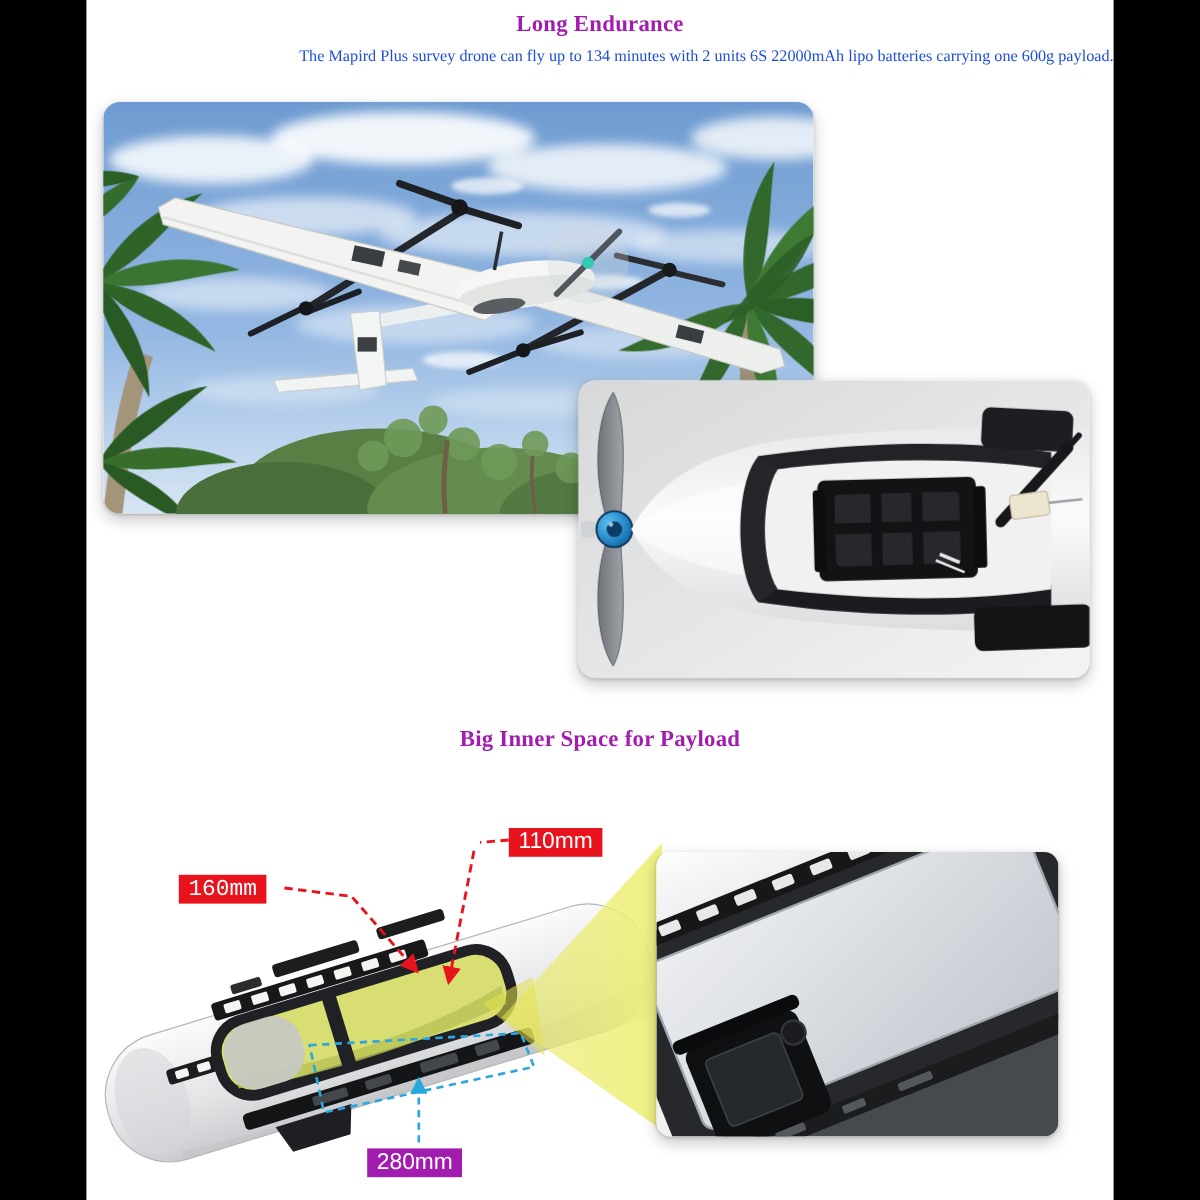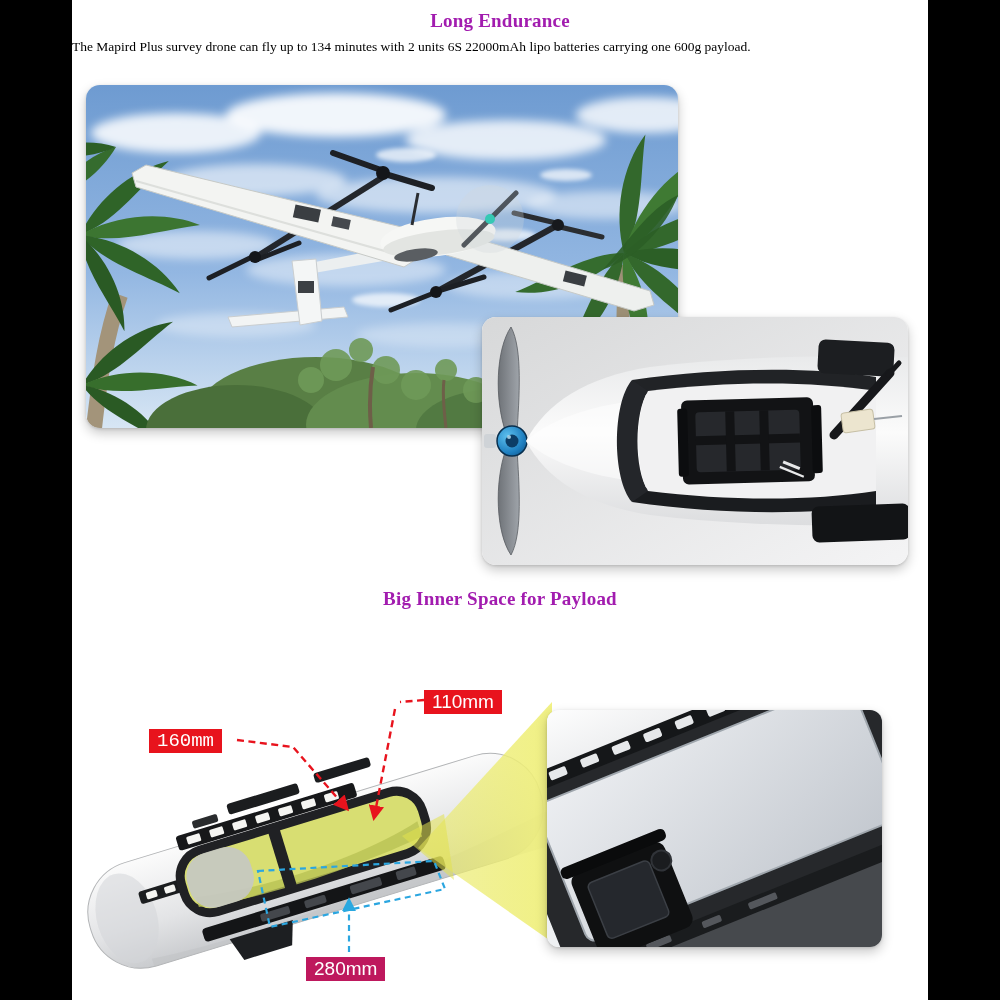--- a/index.html
+++ b/index.html
@@ -3,39 +3,39 @@
 <meta charset="utf-8">
 <style>
   html,body{margin:0;padding:0;background:#ffffff;}
   .canvas{position:relative;width:1000px;height:1000px;background:#ffffff;overflow:hidden;
           font-family:"Liberation Serif",serif;}
   .bar{position:absolute;top:0;width:72px;height:1000px;background:#000;z-index:20;}
   .bar.left{left:0;} .bar.right{right:0;}
 
   .sec-title{position:absolute;left:72px;width:856px;margin:0;text-align:center;
              font-weight:bold;font-size:19px;color:#a21caf;letter-spacing:.2px;}
-  .sec-sub{position:absolute;left:72px;width:856px;margin:0;text-align:left;
-           font-size:13.5px;color:#000000;}
+  .sec-sub{position:absolute;left:72px;width:856px;margin:0;text-align:right;
+           font-size:13.5px;color:#1d4ed8;}
   #title1{top:10px;} #sub1{top:39px;}
-  #title2{top:588px;} #sub2{top:637px;}
+  #title2{top:606px;} #sub2{top:637px;}
 
   figure{margin:0;position:absolute;overflow:hidden;background:#fff;}
   .photo{border-radius:14px;box-shadow:0 5px 12px rgba(0,0,0,.22),0 1px 3px rgba(0,0,0,.14);}
   #fig-sky{left:86px;top:85px;width:592px;height:343px;z-index:1;}
   #fig-top{left:482px;top:317px;width:426px;height:248px;z-index:3;}
   #fig-illus{left:72px;top:688px;width:480px;height:302px;z-index:2;background:transparent;}
   #fig-bay{left:547px;top:710px;width:335px;height:237px;border-radius:12px;z-index:4;}
 
   svg{display:block;width:100%;height:100%;}
 
   .dim{position:absolute;z-index:6;color:#fff;font-family:"Liberation Sans",sans-serif;
        font-size:19px;line-height:24px;padding:0 8px;white-space:nowrap;text-align:center;}
   #dim110{left:424px;top:690px;background:#e8131d;}
   #dim160{left:149px;top:729px;background:#e8131d;font-family:Liberation Mono, monospace;}
-  #dim280{left:306px;top:957px;background:#be185d;}
+  #dim280{left:306px;top:957px;background:#a21caf;}
 </style>
 </head>
 <body>
 
 <div class="canvas">
 
   <div class="bar left"></div>
   <div class="bar right"></div>
 
   <h1 id="title1" class="sec-title">Long Endurance</h1>

